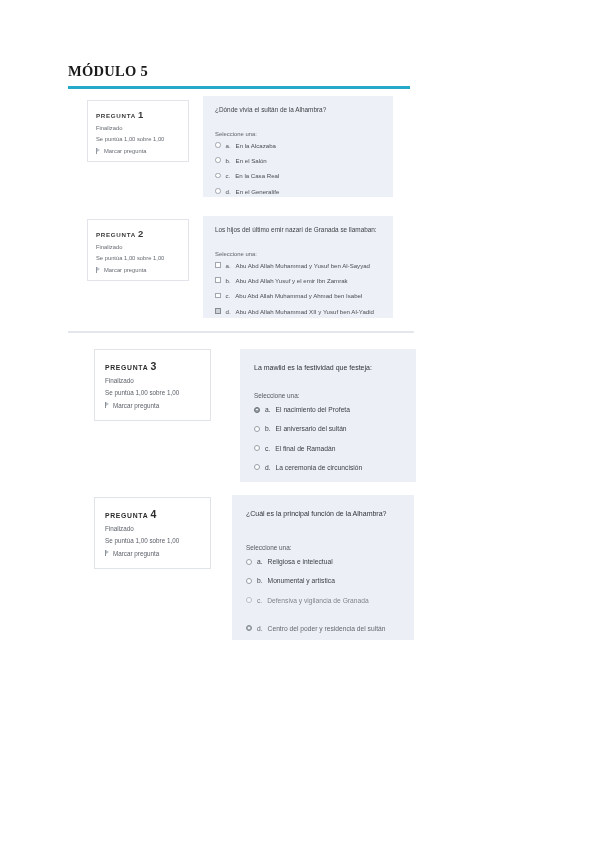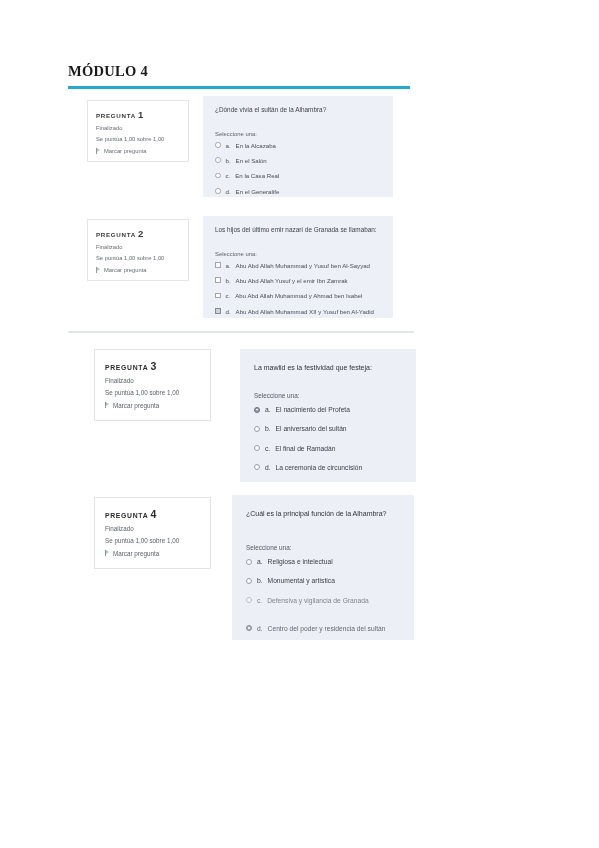--- a/index.html
+++ b/index.html
@@ -109,21 +109,21 @@
 
   
   .soft{filter:blur(.32px);opacity:.93;}
   .soft2{filter:blur(.12px);}
 </style>
 </head>
 <body>
 
 <div class="page">
 
-  <div class="doc-title">MÓDULO 4</div>
+  <div class="doc-title">MÓDULO 5</div>
 
   <div class="shot shot-a soft">
     <div class="topbar"></div>
 
     <div class="qcard" style="left:19px;top:14px;width:102px;height:62px;padding:8px 8px;">
       <div class="qnum">
         <span>PREGUNTA</span>
         <span class="big">1</span>
       </div>
       <div class="meta">Finalizado</div>

